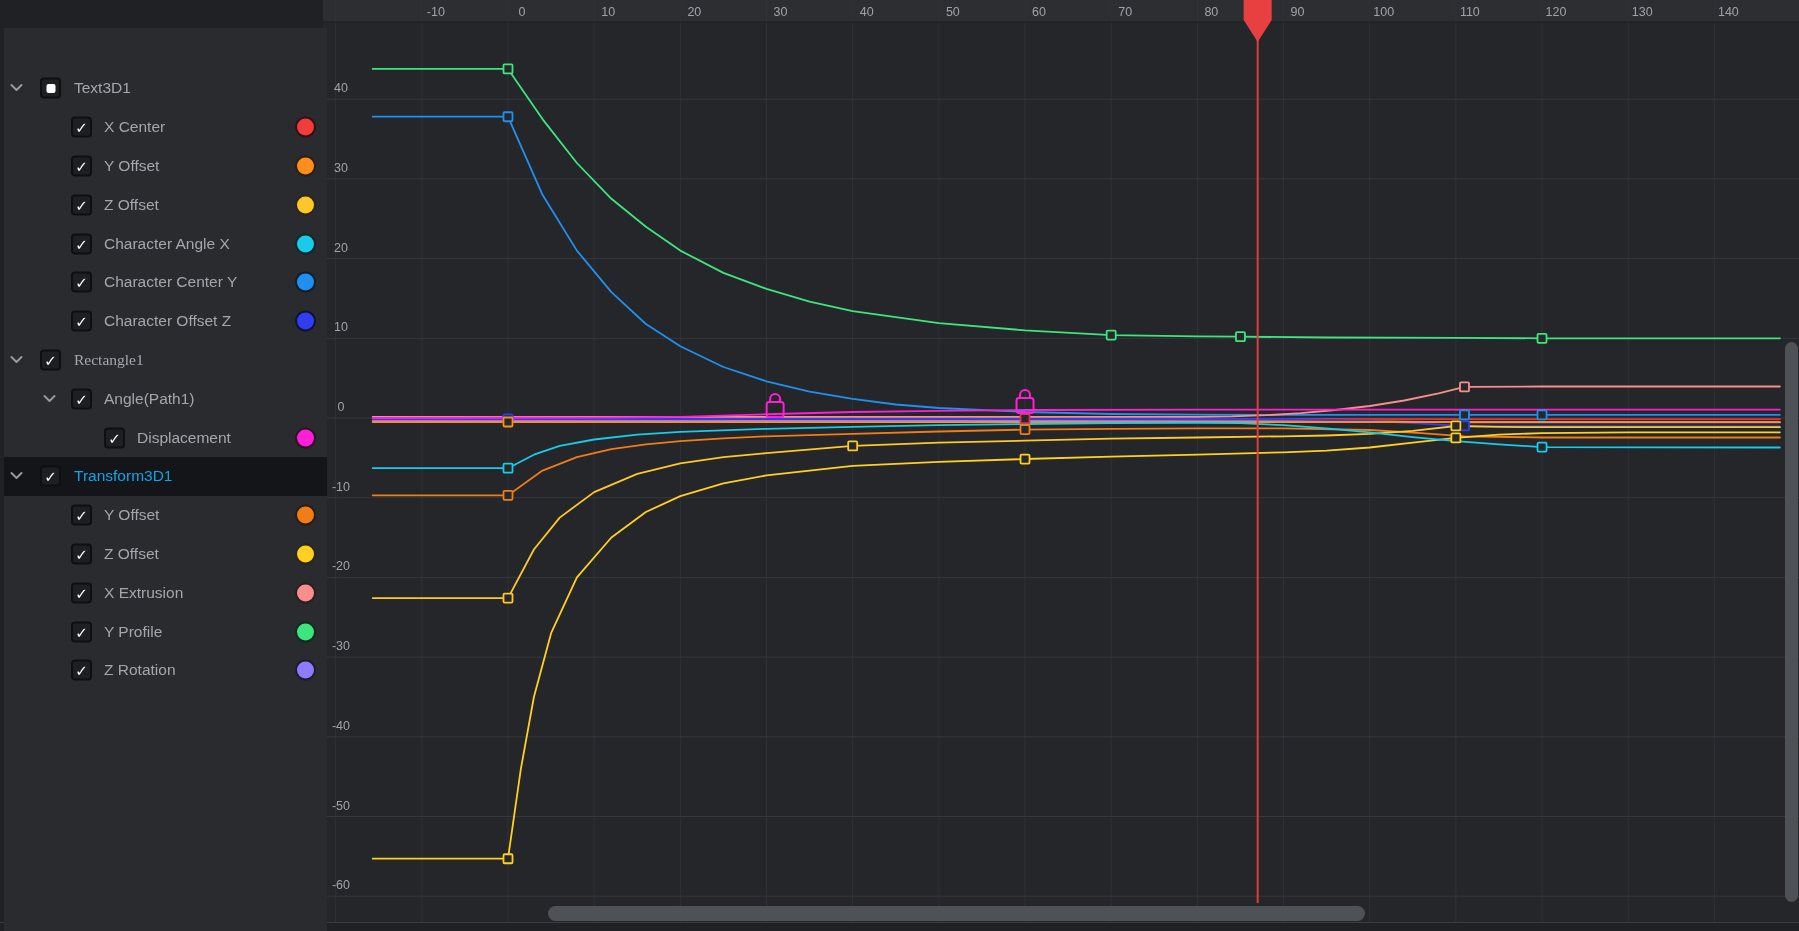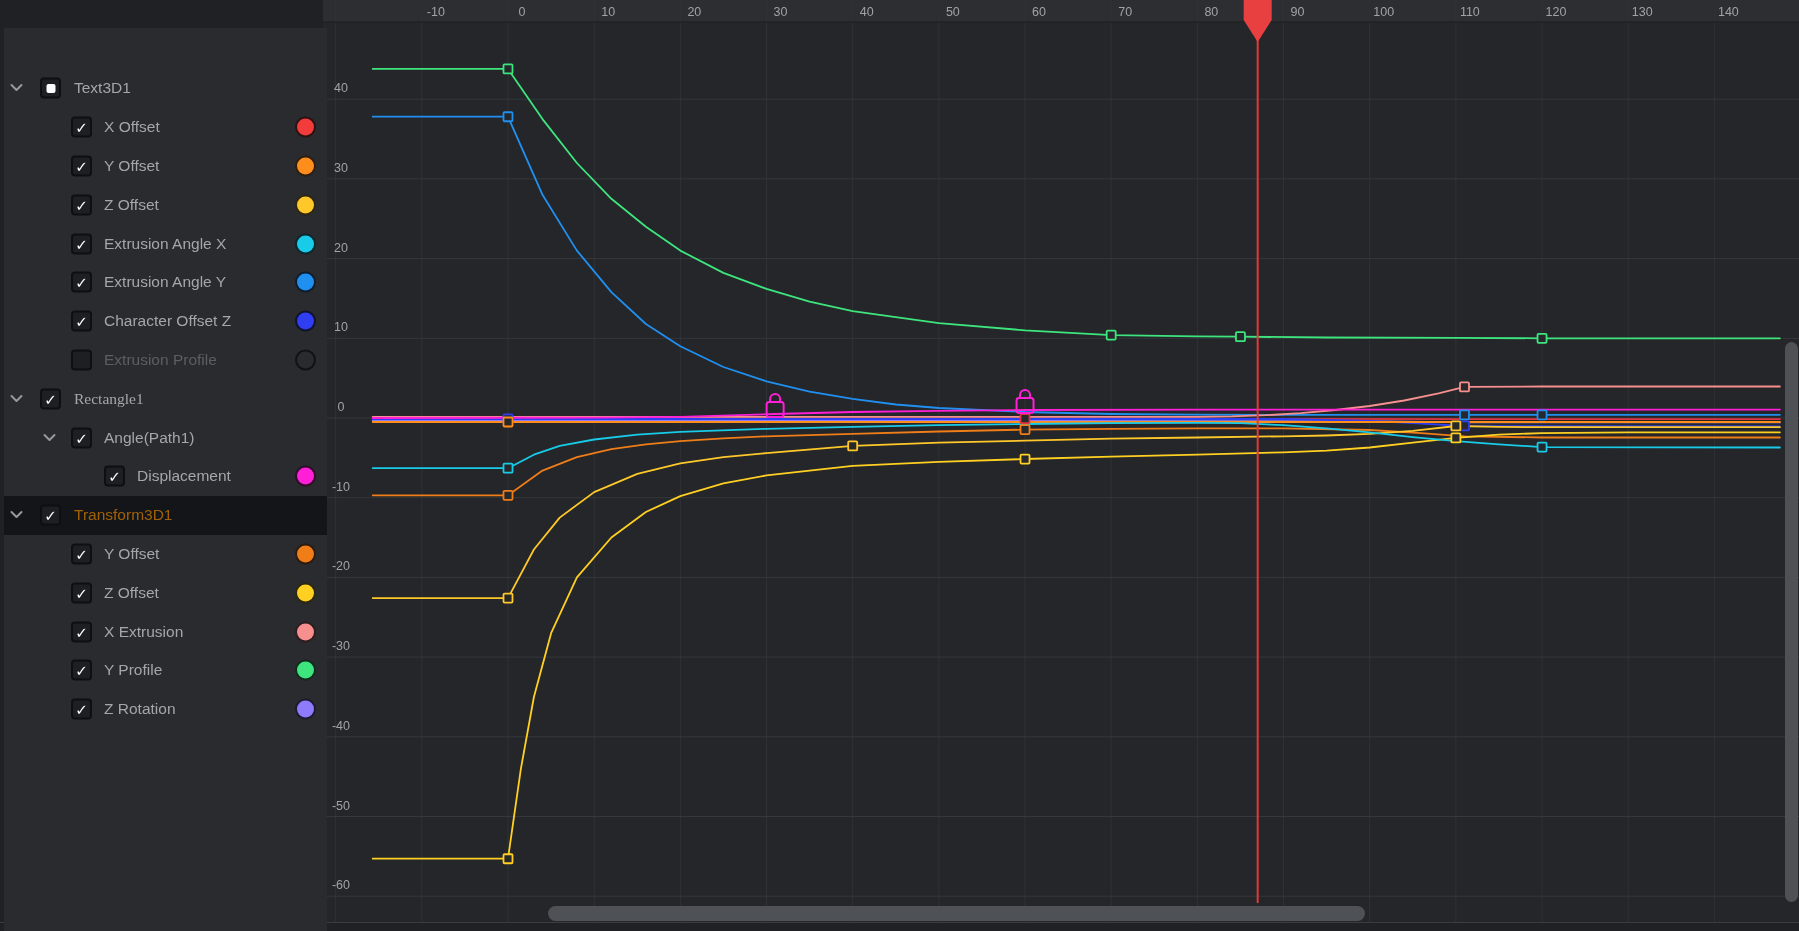--- a/index.html
+++ b/index.html
@@ -13,21 +13,21 @@
   .row{position:relative;height:38.8px;display:flex;align-items:center;}
   .row.selected{background:#141518;}
   .row .chev{position:absolute;top:50%;transform:translateY(-50%);width:14px;height:10px;color:#9599a0;}
   .row .chev svg{display:block;}
   .cbox{position:absolute;top:50%;transform:translateY(-50%);width:21px;height:21px;border-radius:4px;
     background:#1d1f22;border:2px solid #0e0f11;box-sizing:border-box;}
   .cbox .mark{position:absolute;left:0;top:0;width:100%;height:100%;display:flex;align-items:center;justify-content:center;
     color:#fff;font-size:15px;font-weight:bold;line-height:1;}
   .cbox .square{position:absolute;left:50%;top:50%;transform:translate(-50%,-50%);width:9px;height:9px;border-radius:2px;background:#fff;}
   .row .lbl{position:absolute;top:50%;transform:translateY(-50%);font-size:15.5px;color:#a3a7ac;white-space:nowrap;}
-  .row.selected .lbl{color:#a16207;}
+  .row.selected .lbl{color:#0ea5e9;}
   .row.dim .lbl{color:#5b5f65;}
   .dot{position:absolute;left:291px;top:50%;transform:translateY(-50%);width:21px;height:21px;border-radius:50%;
     box-sizing:border-box;border:2px solid rgba(10,11,13,.85);}
 </style>
 </head>
 <body>
 
 <div class="app">
   <svg id="graph" width="1799" height="931">
       <rect x="0" y="0" width="1799" height="931" fill="#202124"></rect>
@@ -143,62 +143,57 @@
           </span>
           <span class="cbox" style="left: 36px;">
             <span class="square"></span>
           </span>
           <span class="lbl" style="left: 70px;">Text3D1</span>
         </div>
         <div class="row">
           <span class="cbox" style="left: 67px;">
             <span class="mark">✓</span>
           </span>
-          <span class="lbl" style="left: 100px;">X Offset</span>
+          <span class="lbl" style="left: 100px;">X Center</span>
           <span class="dot" style="background: rgb(242, 60, 60);"></span>
         </div>
         <div class="row">
           <span class="cbox" style="left: 67px;">
             <span class="mark">✓</span>
           </span>
           <span class="lbl" style="left: 100px;">Y Offset</span>
           <span class="dot" style="background: rgb(255, 141, 28);"></span>
         </div>
         <div class="row">
           <span class="cbox" style="left: 67px;">
             <span class="mark">✓</span>
           </span>
           <span class="lbl" style="left: 100px;">Z Offset</span>
           <span class="dot" style="background: rgb(255, 200, 42);"></span>
         </div>
         <div class="row">
           <span class="cbox" style="left: 67px;">
             <span class="mark">✓</span>
           </span>
-          <span class="lbl" style="left: 100px;">Extrusion Angle X</span>
+          <span class="lbl" style="left: 100px;">Character Angle X</span>
           <span class="dot" style="background: rgb(24, 203, 232);"></span>
         </div>
         <div class="row">
           <span class="cbox" style="left: 67px;">
             <span class="mark">✓</span>
           </span>
-          <span class="lbl" style="left: 100px;">Extrusion Angle Y</span>
+          <span class="lbl" style="left: 100px;">Character Center Y</span>
           <span class="dot" style="background: rgb(32, 144, 240);"></span>
         </div>
         <div class="row">
           <span class="cbox" style="left: 67px;">
             <span class="mark">✓</span>
           </span>
           <span class="lbl" style="left: 100px;">Character Offset Z</span>
           <span class="dot" style="background: rgb(46, 62, 240);"></span>
-        </div>
-        <div class="row dim">
-          <span class="cbox" style="left: 67px;"></span>
-          <span class="lbl" style="left: 100px;">Extrusion Profile</span>
-          <span class="dot" style="background: transparent; border-color: rgb(16, 18, 20);"></span>
         </div>
         <div class="row">
           <span class="chev" style="left: 6px;">
             <svg width="13" height="9" viewBox="0 0 13 9">
               <polyline points="1.5,2 6.5,7 11.5,2" fill="none" stroke="#9599a0" stroke-width="2" stroke-linecap="round" stroke-linejoin="round"></polyline>
             </svg>
           </span>
           <span class="cbox" style="left: 36px;">
             <span class="mark">✓</span>
           </span>

